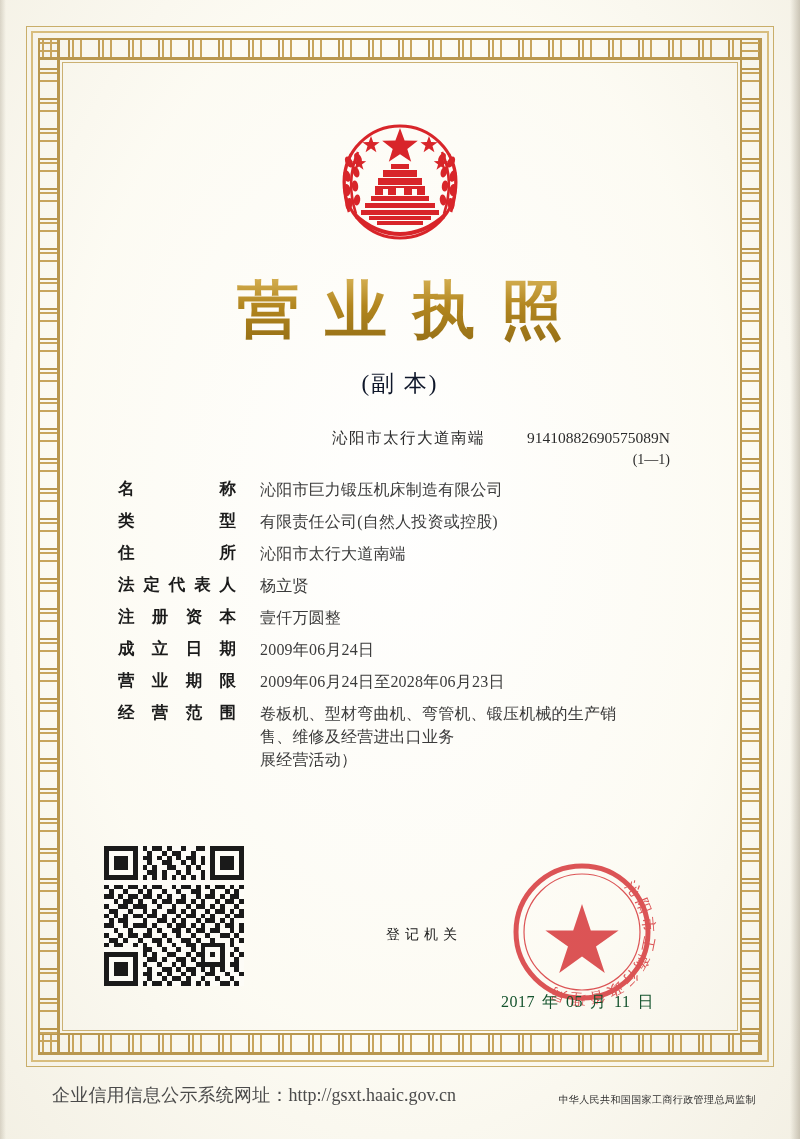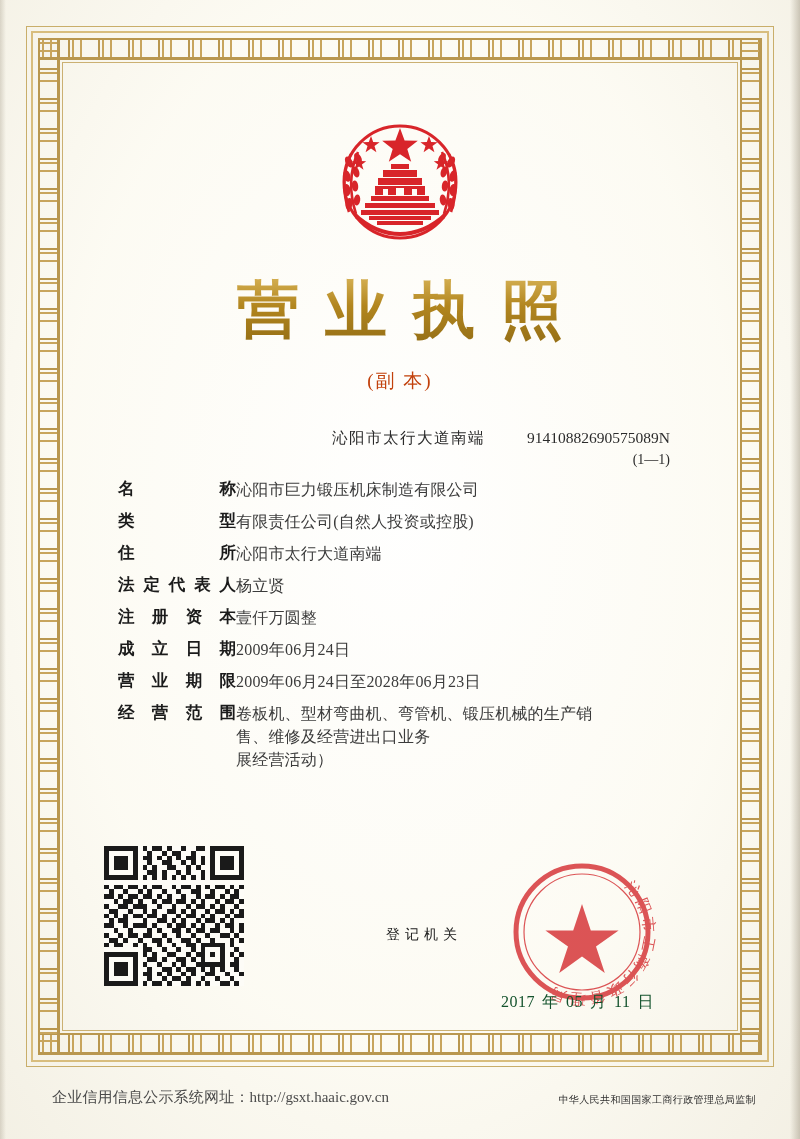--- a/index.html
+++ b/index.html
@@ -117,22 +117,22 @@
     background-clip: text;
     -webkit-text-fill-color: transparent;
   }
   .subtitle {
     position: absolute;
     left: 0;
     right: 0;
     top: 368px;
     text-align: center;
     font-family: "Liberation Serif", serif;
-    font-size: 19px;
-    color: #c2410c;
+    font-size: 23px;
+    color: #0f172a;
     letter-spacing: 2px;
   }
 
   
   .code-line {
     position: absolute;
     right: 130px;
     top: 428px;
     font-family: "Liberation Serif", serif;
     font-size: 15.5px;
@@ -155,20 +155,21 @@
   .fields {
     position: absolute;
     left: 118px;
     top: 478px;
     width: 560px;
   }
   .field-row {
     display: flex;
     align-items: flex-start;
     margin-bottom: 9px;
+    gap: 24px;
   }
   .field-label {
     width: 118px;
     flex: 0 0 118px;
     font-family: "Liberation Serif", serif;
     font-size: 16.5px;
     color: #1b1b1b;
     font-weight: bold;
     letter-spacing: 0px;
     line-height: 22px;
@@ -230,21 +231,21 @@
     height: 168px;
     opacity: 0.78;
   }
 
   
   .footer-left {
     position: absolute;
     left: 52px;
     bottom: 32px;
     font-family: "Liberation Serif", serif;
-    font-size: 15px;
+    font-size: 18px;
     color: #4a4a4a;
     letter-spacing: 0.2px;
   }
   .footer-right {
     position: absolute;
     right: 44px;
     bottom: 32px;
     font-family: "Liberation Serif", serif;
     font-size: 10px;
     color: #2f2f2f;

